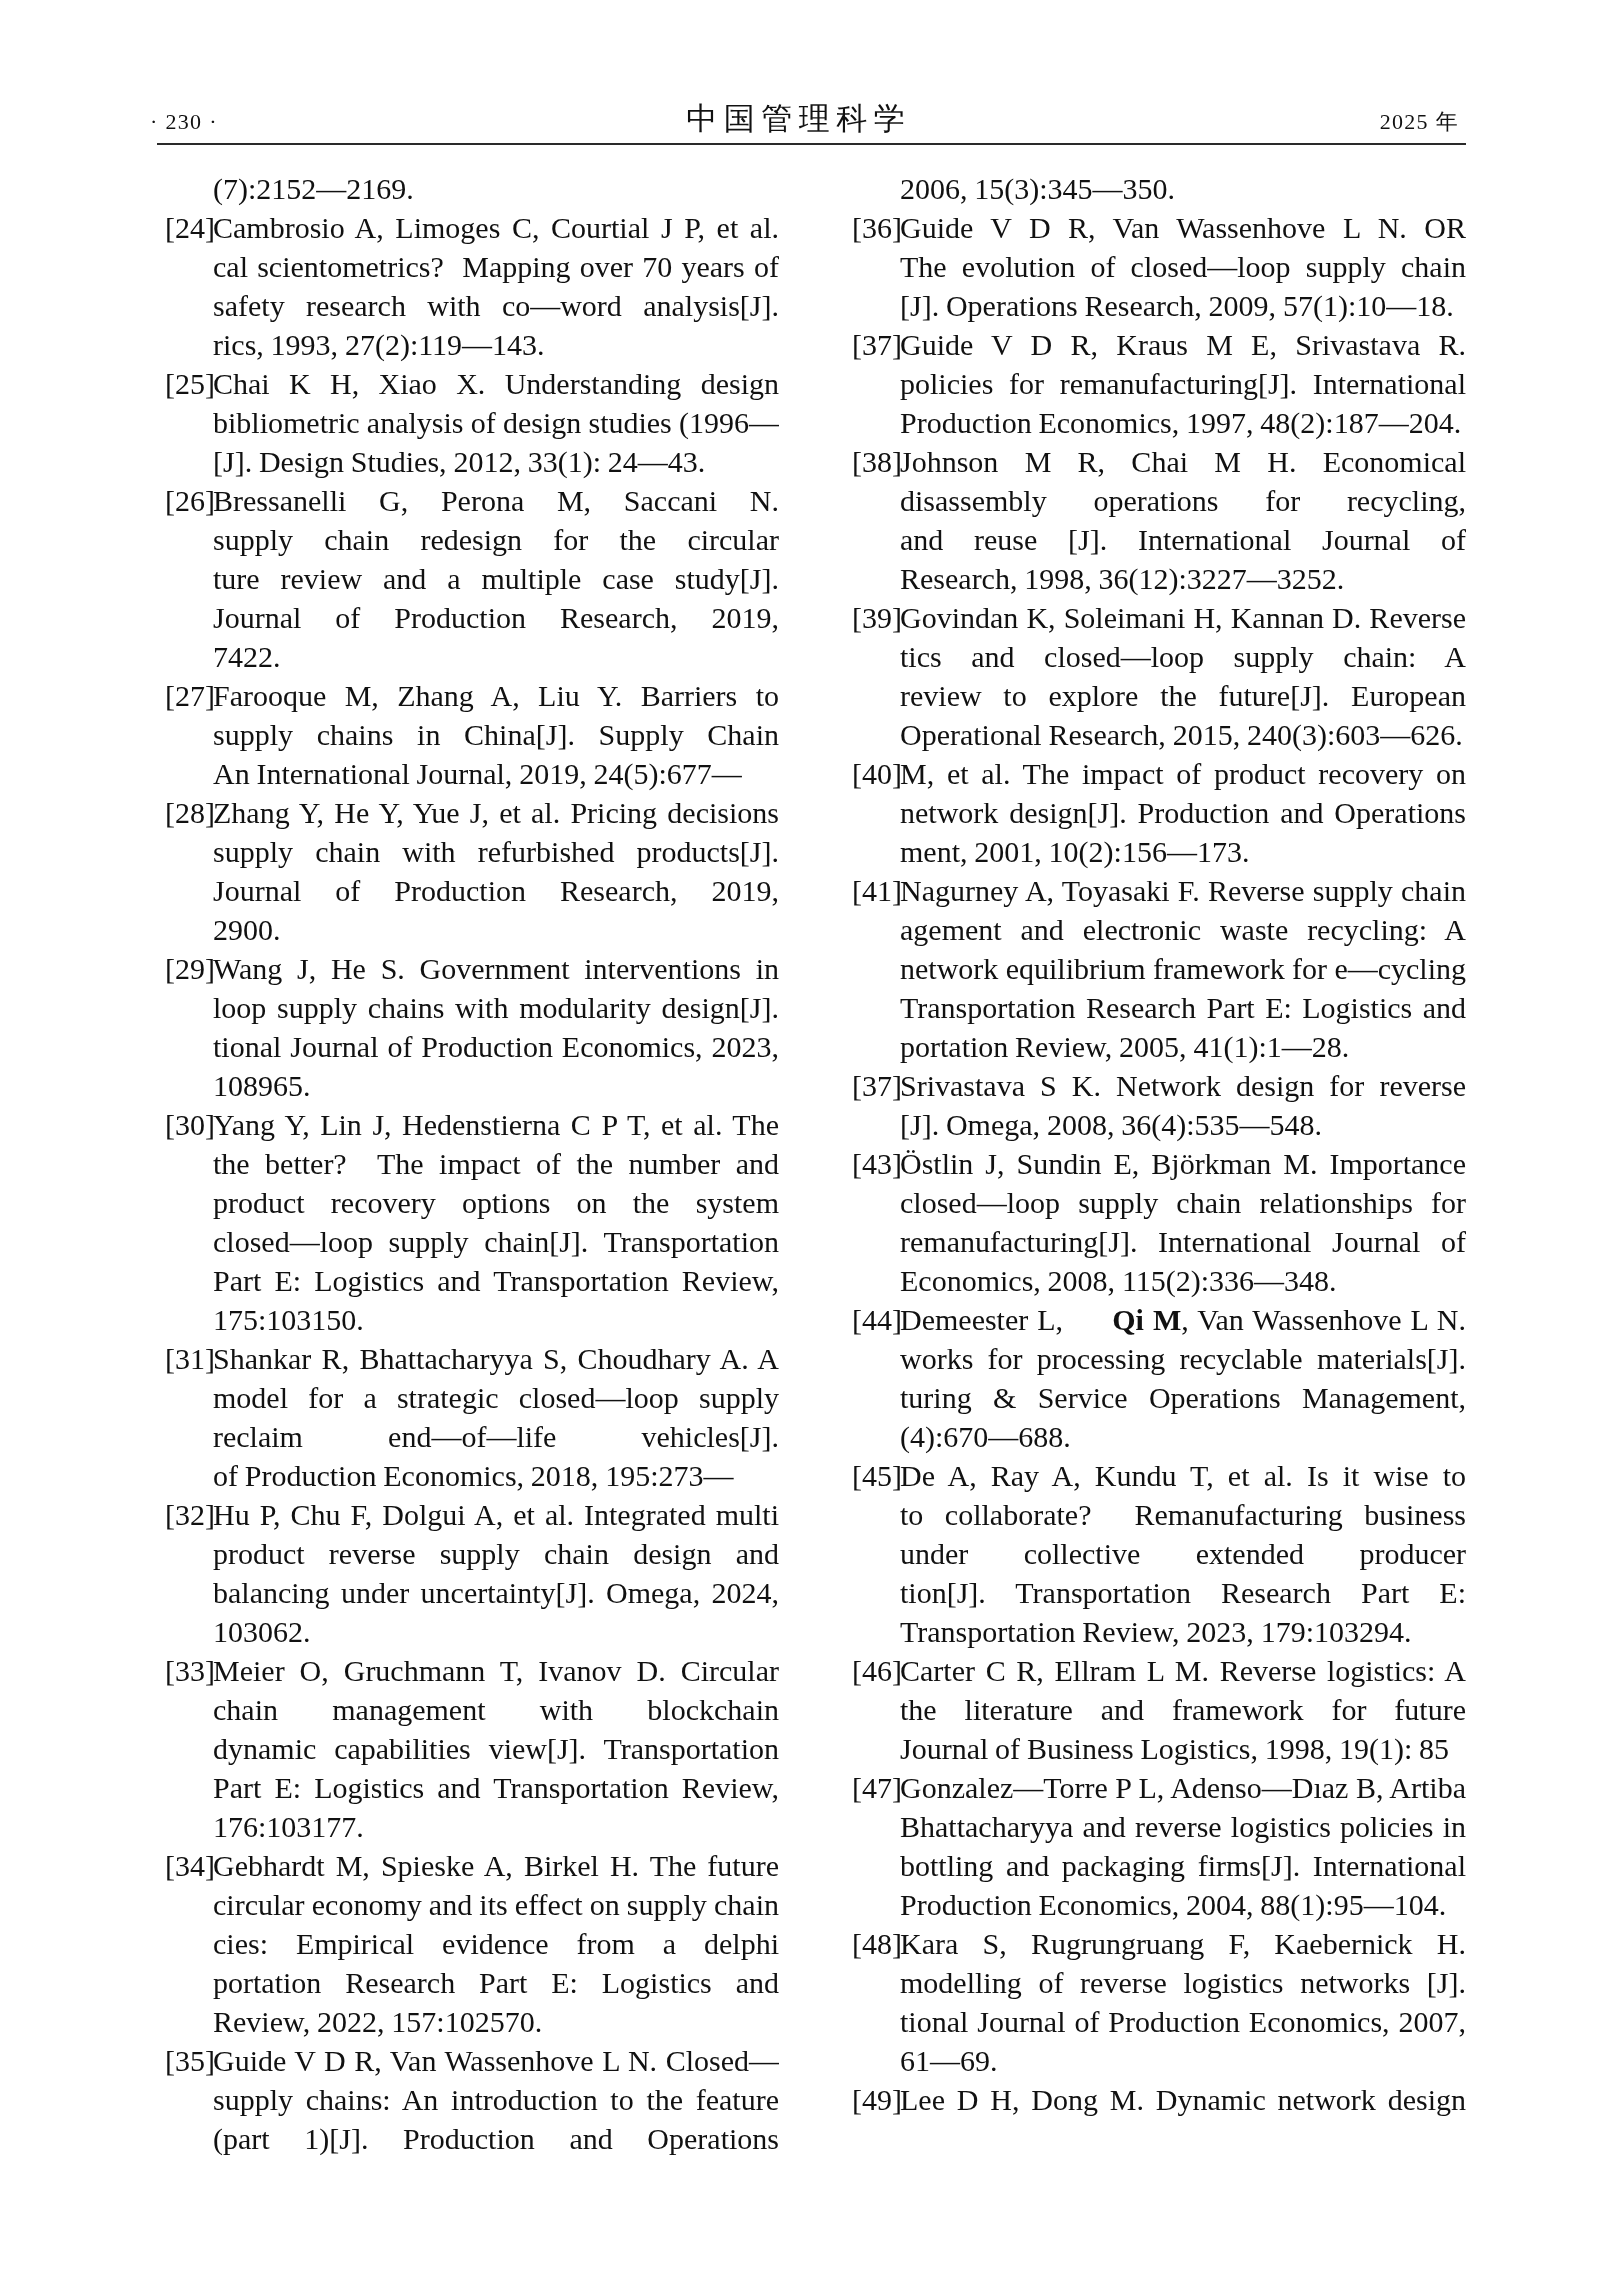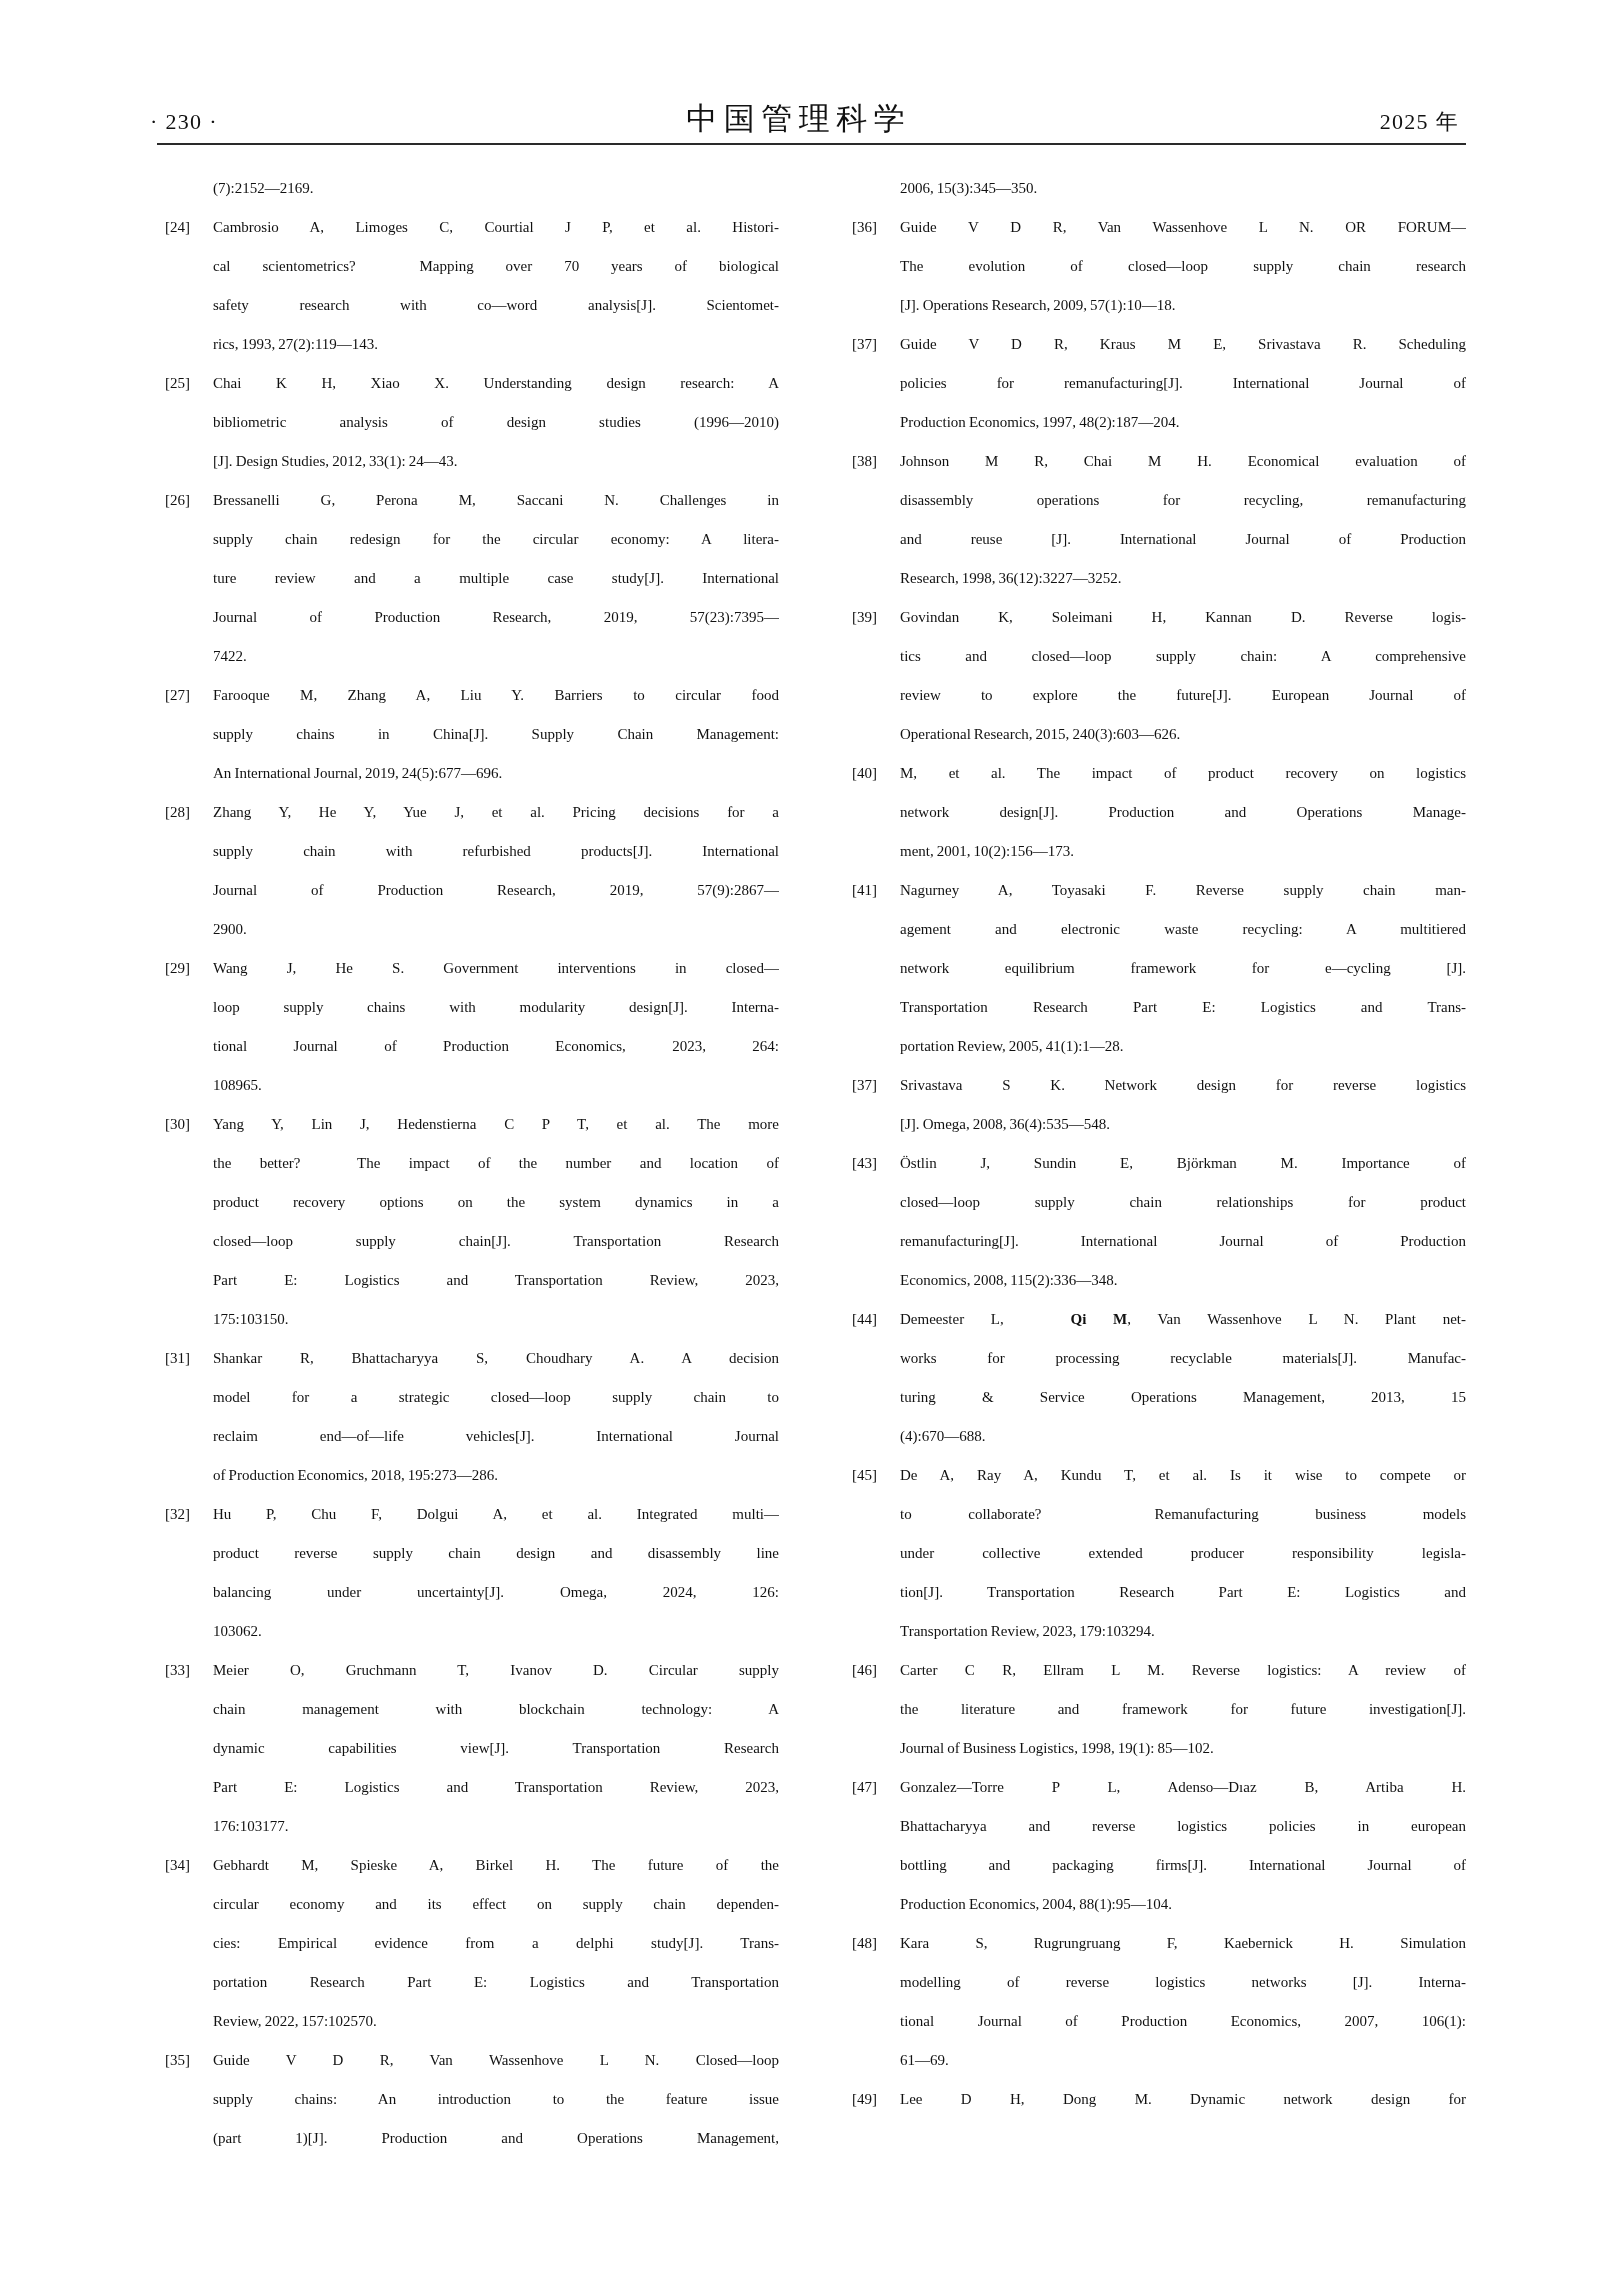--- a/index.html
+++ b/index.html
@@ -46,21 +46,21 @@
     display: flex;
     gap: 65px;
   }
   .column {
     width: 622px;
     flex: 0 0 622px;
   }
   .ref-entry {
     position: relative;
     padding-left: 56px;
-    font-size: 15px;
+    font-size: 30px;
     word-spacing: -0.7px;
   }
   .ref-num {
     position: absolute;
     left: 8px;
     top: 0;
     line-height: 39px;
   }
   .ref-line {
     line-height: 39px;

